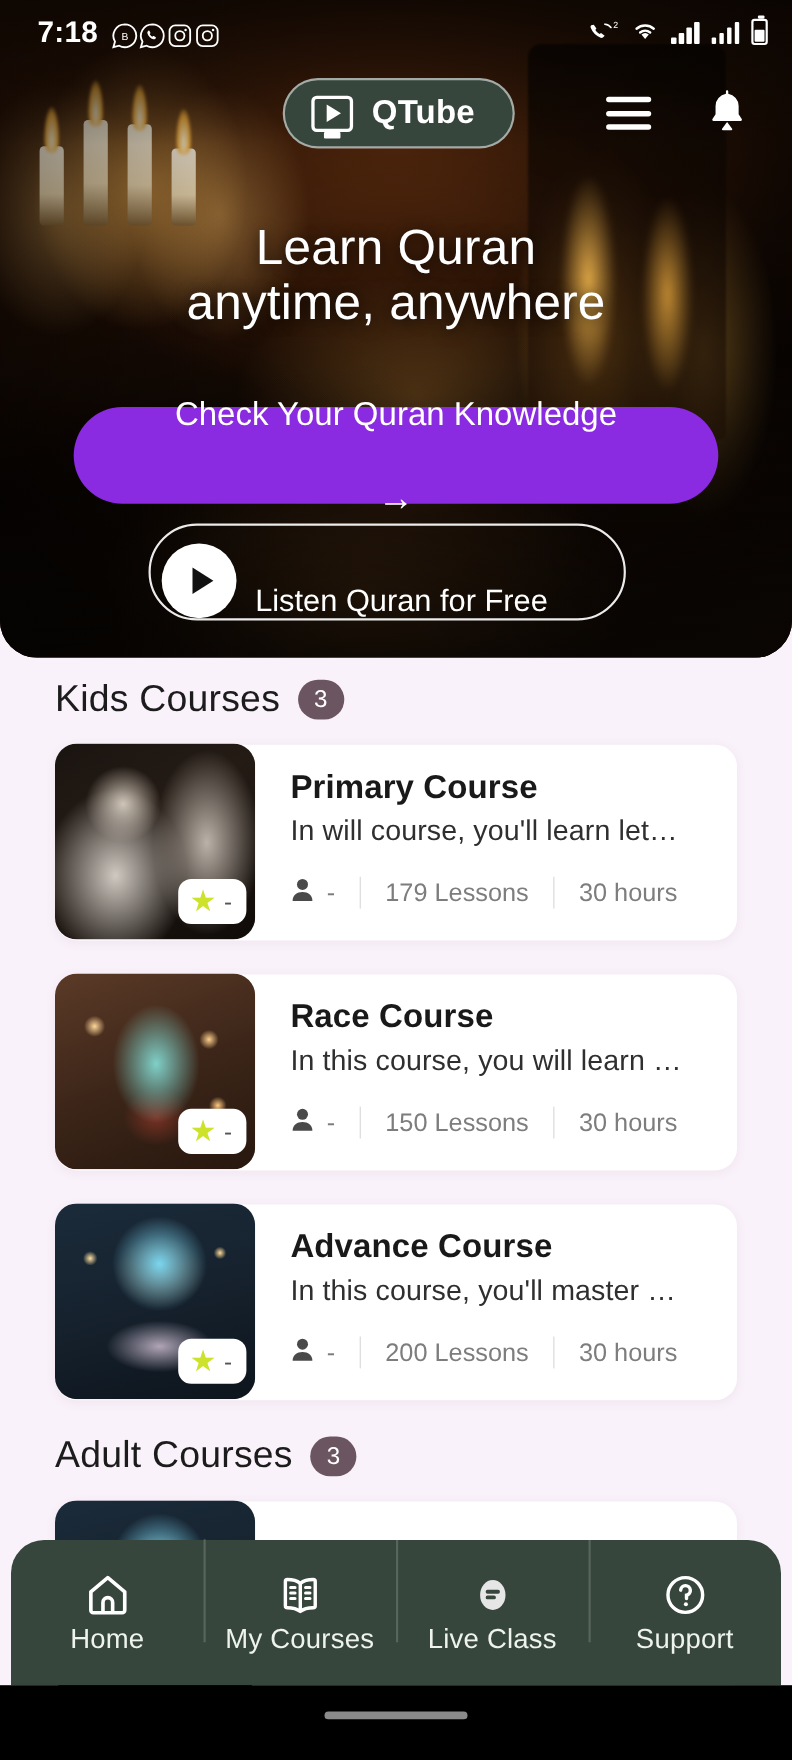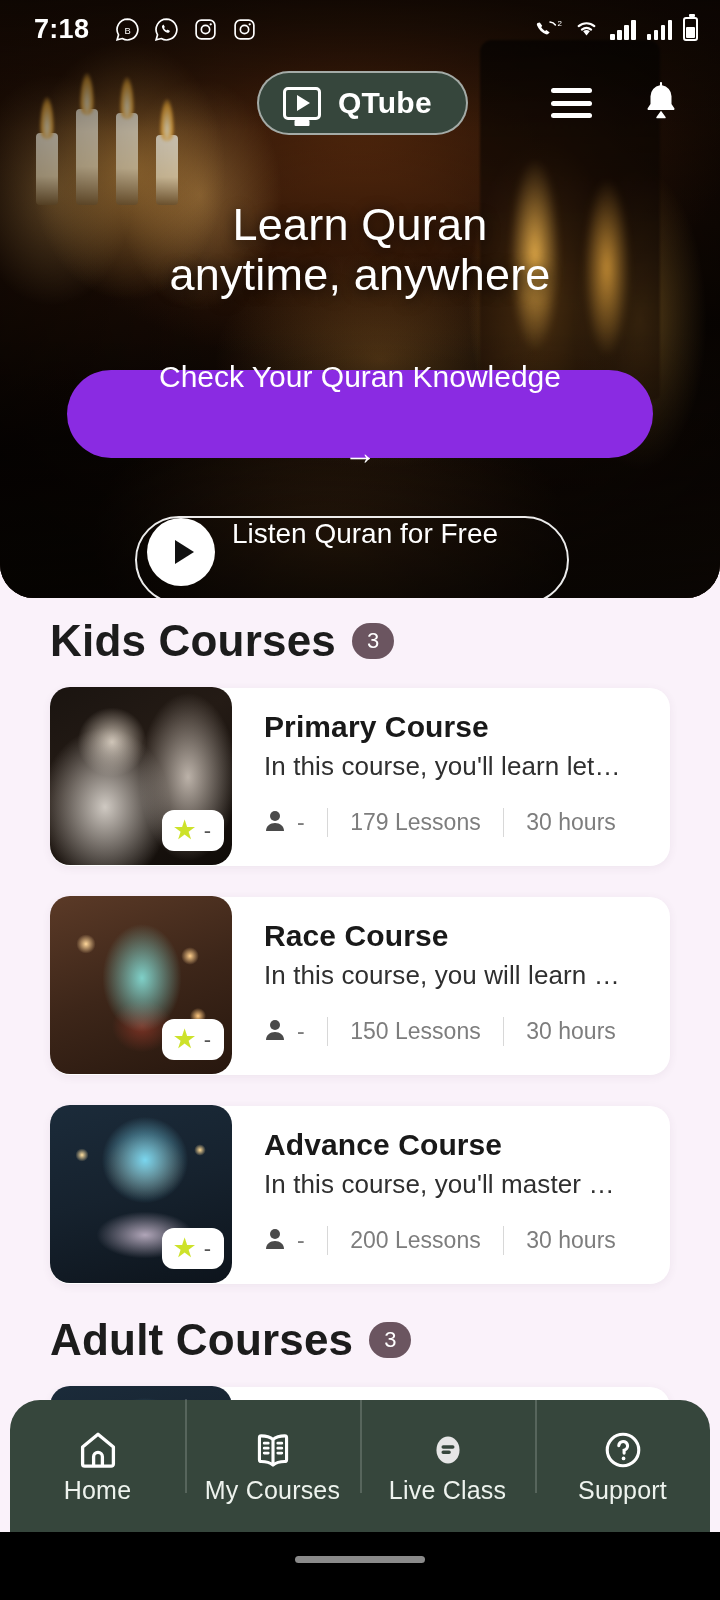--- a/index.html
+++ b/index.html
@@ -105,21 +105,21 @@
   .statusbar {
     position: absolute;
     top: 0; left: 0;
     width: 720px; height: 58px;
     display: flex;
     align-items: center;
     justify-content: space-between;
     padding: 0 22px 0 34px;
     z-index: 6;
   }
-  .sb-left { display: flex; align-items: center; gap: 14px; }
+  .sb-left { display: flex; align-items: flex-end; }
   .sb-time {
     color: #fff;
     font-size: 27px;
     font-weight: 700;
     letter-spacing: .3px;
     margin-right: 12px;
   }
   .sb-ico {
     width: 25px; height: 25px;
     display: inline-block;
@@ -254,24 +254,23 @@
     position: absolute;
     top: 476px; left: 135px;
     width: 434px; height: 88px;
     background: transparent;
     border: 2.6px solid rgba(255,255,255,0.92);
     border-radius: 44px;
     color: #fff;
     font-family: "Liberation Sans", sans-serif;
     font-size: 28px;
     display: flex;
-    align-items: flex-start;
+    align-items: flex-end;
     z-index: 5;
     cursor: pointer;
-    margin-top: 40px;
   }
   .play-circle {
     position: absolute;
     left: 10px;
     width: 68px; height: 68px;
     background: #fff;
     border-radius: 50%;
     display: flex;
     align-items: center;
     justify-content: center;
@@ -297,22 +296,22 @@
     overflow: hidden;
   }
   .section-head {
     display: flex;
     align-items: center;
     gap: 16px;
     margin-top: 18px;
     margin-bottom: 22px;
   }
   .section-title {
-    font-size: 44px;
-    font-weight: 700;
+    font-size: 34px;
+    font-weight: 400;
     color: #1c1c1c;
     letter-spacing: .2px;
   }
   .count-badge {
     min-width: 42px; height: 36px;
     padding: 0 13px;
     background: #6b5560;
     color: #fff;
     border-radius: 18px;
     font-size: 22px;
@@ -601,21 +600,21 @@
 
     <div class="card">
       <div class="thumb thumb-1">
         <div class="star-badge">
           <span class="star-glyph">★</span>
           <span class="star-dash">-</span>
         </div>
       </div>
       <div class="card-body">
         <div class="card-title">Primary Course</div>
-        <div class="card-desc">In this course, you'll learn let…</div>
+        <div class="card-desc">In will course, you'll learn let…</div>
         <div class="card-meta">
           <span class="meta-item">
             <span class="person-ico">
               <svg width="22" height="24" viewBox="0 0 22 24">
                   <circle cx="11" cy="7" r="5" fill="#4a4a4a"></circle>
                   <path d="M2 22c0-5 4-8 9-8s9 3 9 8z" fill="#4a4a4a"></path>
                 </svg>
             </span>
             <span>-</span>
           </span>

